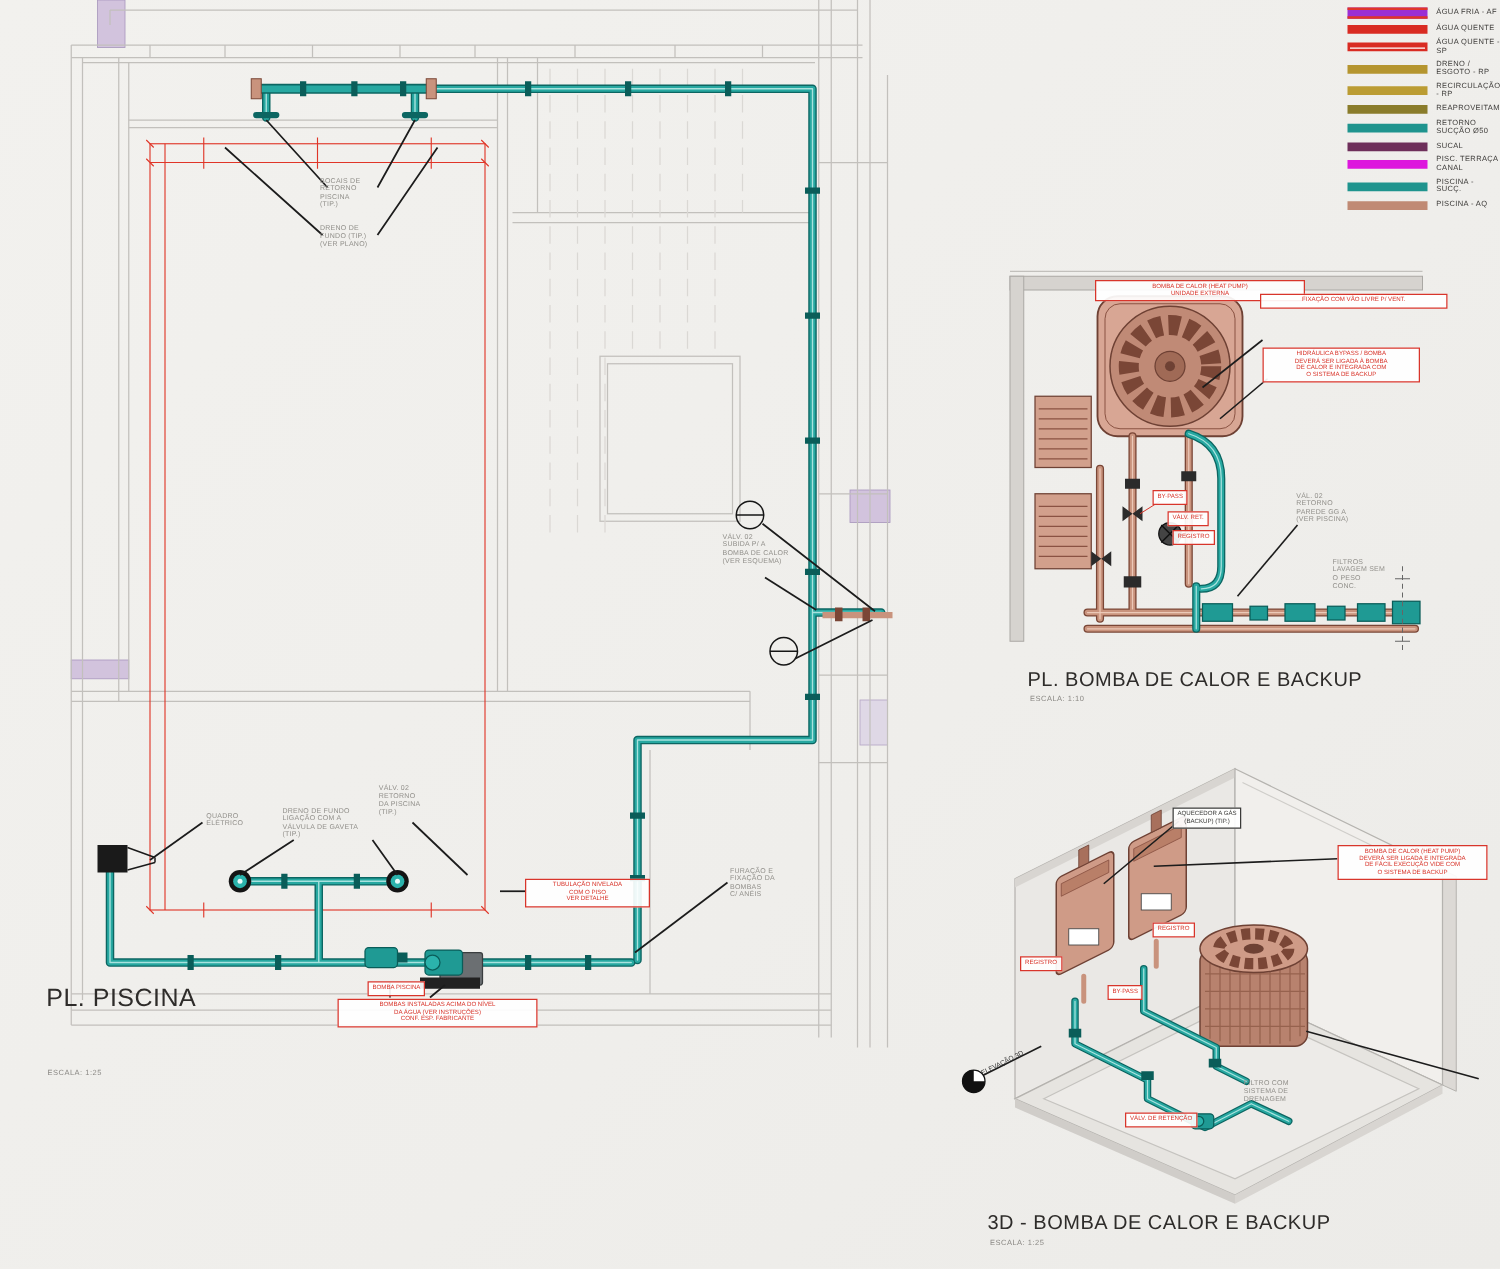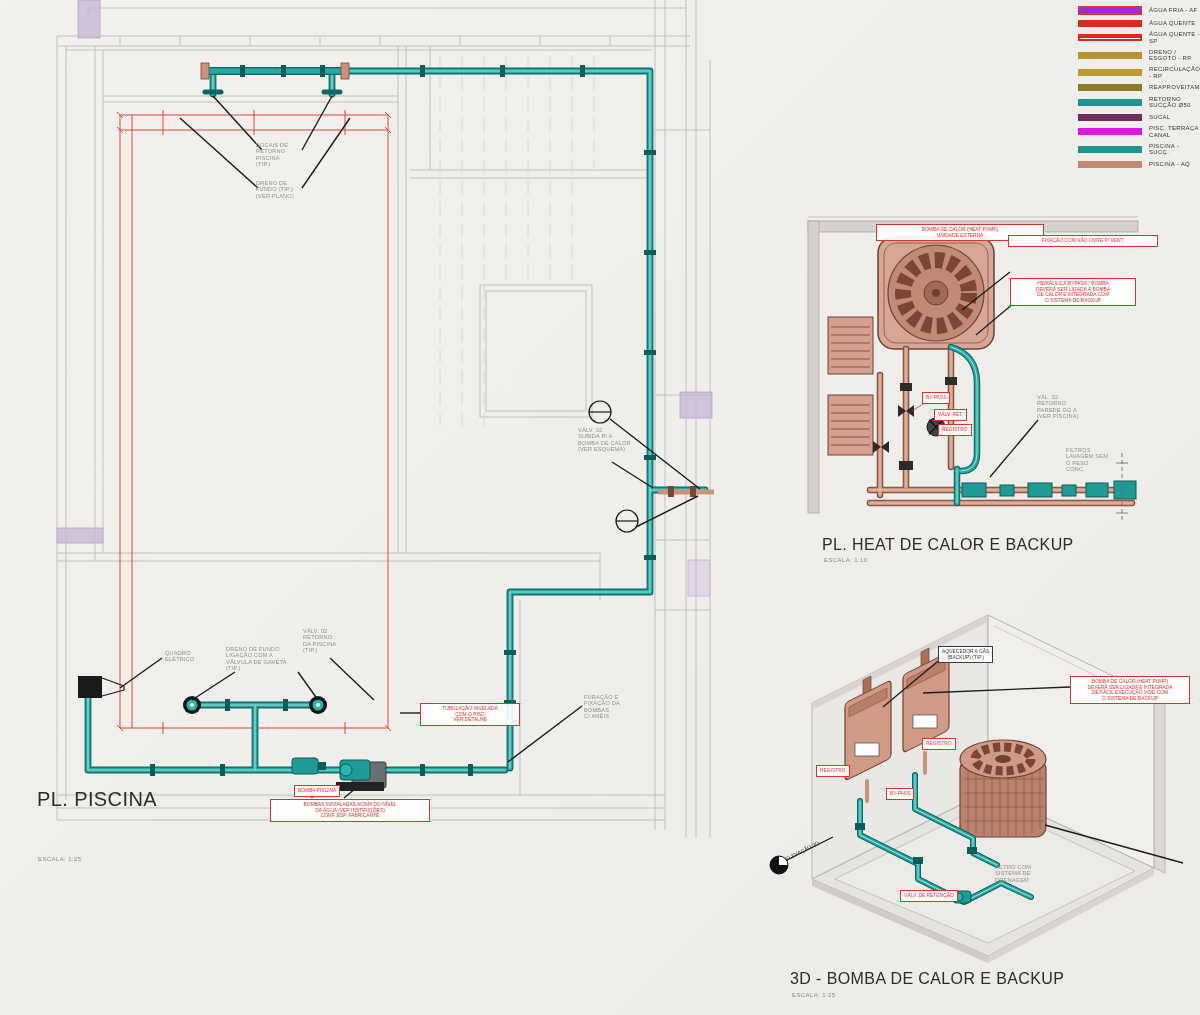--- a/index.html
+++ b/index.html
@@ -331,21 +331,21 @@
         <span class="lg-label">PISCINA - SUCÇ.</span>
       </div>
     <div class="lg-row">
         <span class="sw" style="background-color: rgb(192, 138, 116);"></span>
         <span class="lg-label">PISCINA - AQ</span>
       </div>
   </div>
 
   <div class="sheet-title" style="left:37px;top:788px">PL. PISCINA</div>
   <div class="sheet-scale" style="left:38px;top:856px">ESCALA: 1:25</div>
-  <div class="sheet-title small" style="left:822px;top:536px">PL. HEAT DE CALOR E BACKUP</div>
+  <div class="sheet-title small" style="left:822px;top:536px">PL. BOMBA DE CALOR E BACKUP</div>
   <div class="sheet-scale" style="left:824px;top:557px">ESCALA: 1:10</div>
   <div class="sheet-title small" style="left:790px;top:970px">3D - BOMBA DE CALOR E BACKUP</div>
   <div class="sheet-scale" style="left:792px;top:992px">ESCALA: 1:25</div>
 
   <div class="cad" style="left:256px;top:142px">BOCAIS DE
 RETORNO
 PISCINA
 (TIP.)</div>
   <div class="cad" style="left:256px;top:180px">DRENO DE
 FUNDO (TIP.)

